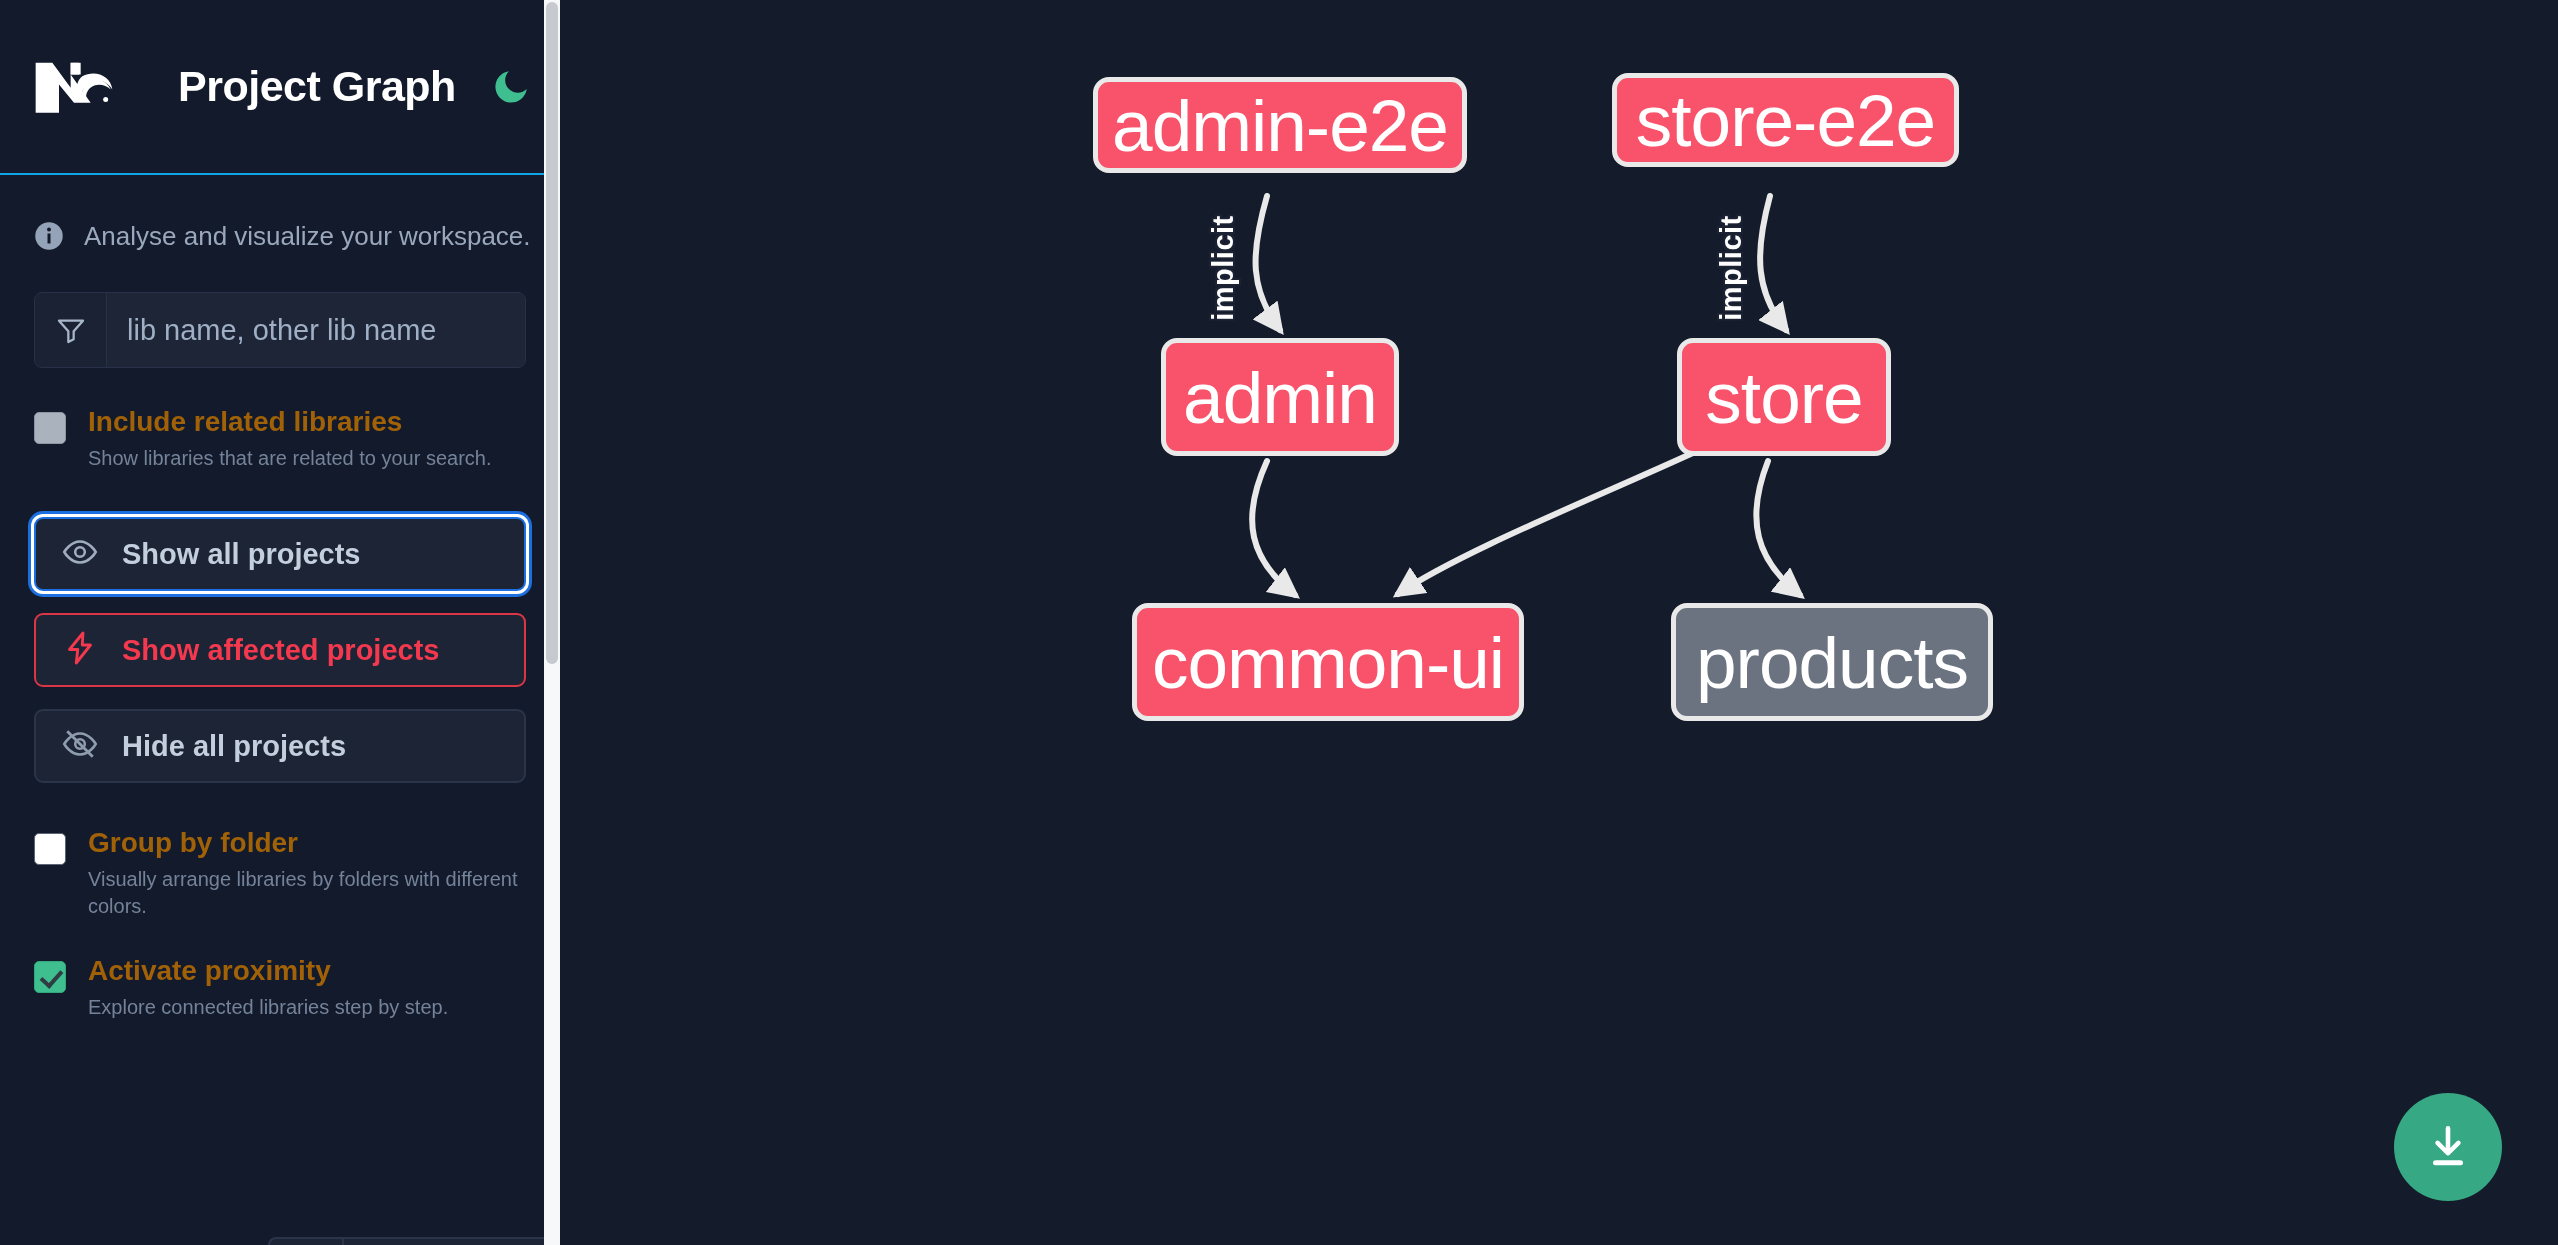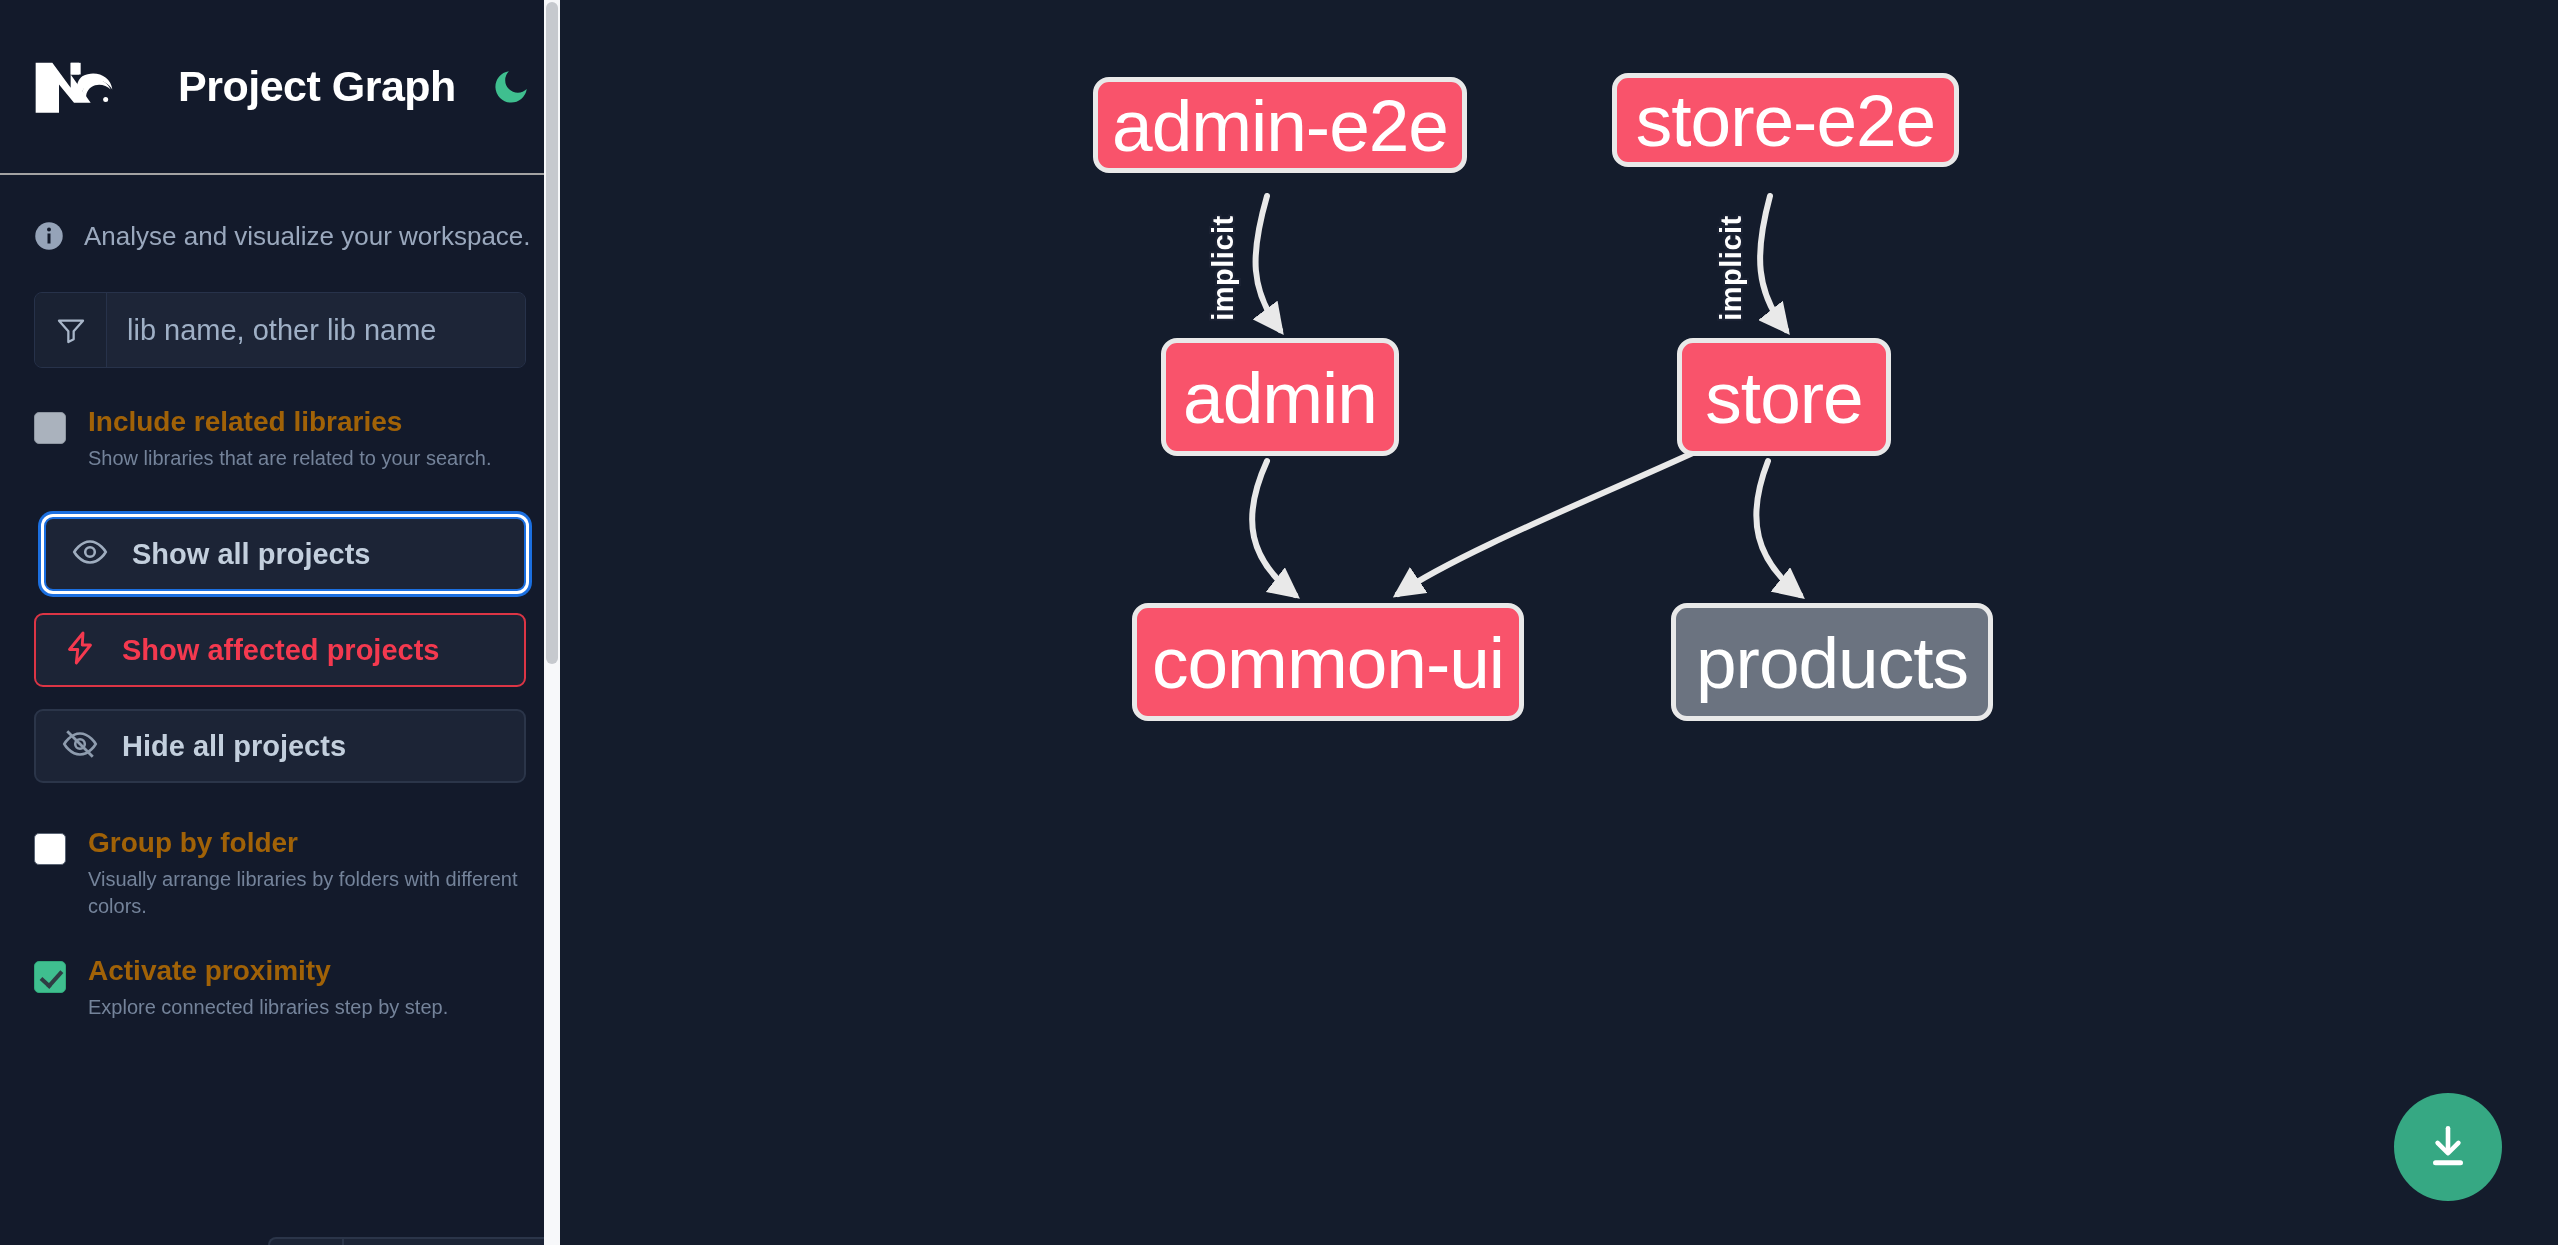--- a/index.html
+++ b/index.html
@@ -28,21 +28,21 @@
     background: #131a2b;
     flex: 0 0 560px;
     overflow: hidden;
   }
 
   .sb-header {
     height: 175px;
     display: flex;
     align-items: center;
     padding: 0 34px;
-    border-bottom: 2px solid #a3a3a3;
+    border-bottom: 2px solid #0ea5e9;
   }
   .nx-logo { width: 100px; height: 62px; flex: 0 0 auto; }
   .sb-title {
     color: #ffffff;
     font-size: 43px;
     font-weight: 700;
     letter-spacing: -0.5px;
     margin-left: 44px;
     white-space: nowrap;
   }
@@ -150,21 +150,20 @@
     border-radius: 9px;
     background: #1c2436;
     border: 2px solid #2b3549;
     cursor: pointer;
     position: relative;
   }
   .gbtn .lbl { font-size: 29px; font-weight: 700; color: #c3cfdd; white-space: nowrap; }
   .gbtn.focused {
     border-color: #1b6fe0;
     box-shadow: 0 0 0 3px #ffffff, 0 0 0 6px #1b6fe0;
-    margin-left: 10px;
   }
   .gbtn.danger { border-color: #dc3545; background: #1c2436; }
   .gbtn.danger .lbl { color: #f4394f; font-weight: 700; }
 
   
   .bottom-peek {
     position: absolute;
     left: 268px;
     bottom: 0;
     width: 292px;

